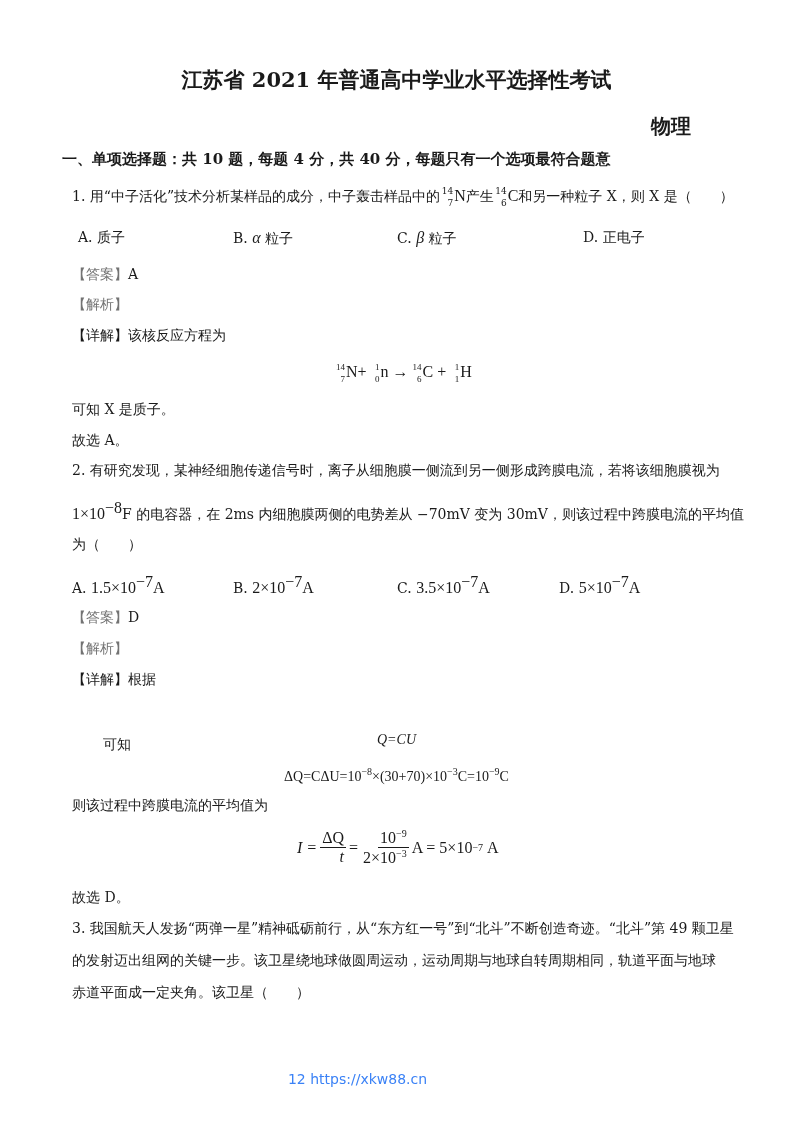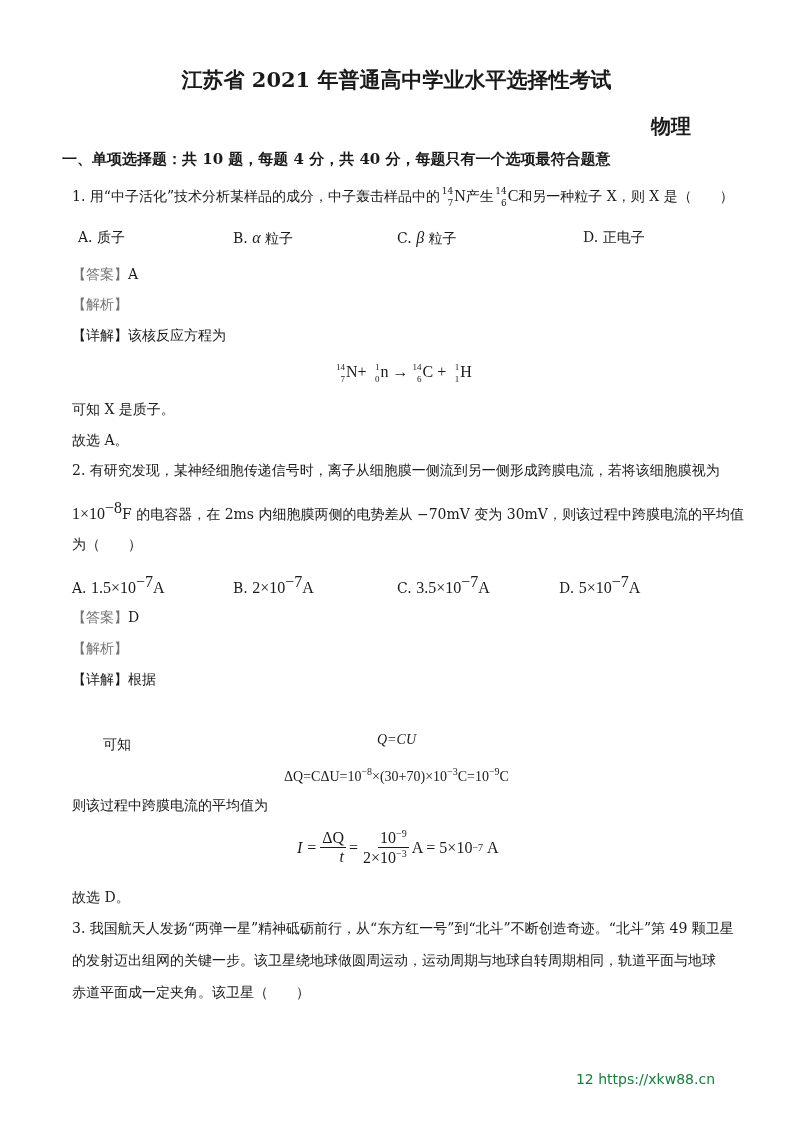--- a/index.html
+++ b/index.html
@@ -13,21 +13,21 @@
   .tag { color: #737373; }
   .math { font-family: "Liberation Serif", "DejaVu Serif", serif; font-size: 16px; }
   .it { font-style: italic; }
   .iso { display: inline-block; position: relative; vertical-align: middle; width: 14px; height: 22px; font-size: 9px; line-height: 10px; }
   .iso .sup { position: absolute; top: 0; right: 1px; }
   .iso .sub { position: absolute; bottom: 0; right: 1px; }
   sup { font-size: 10px; }
   .frac { display: inline-flex; flex-direction: column; align-items: flex-end; vertical-align: middle; margin: 0 3px; }
   .frac .num { border-bottom: 1px solid #1a1a1a; padding: 0 2px; }
   .frac .den { padding: 0 2px; }
-  .footer { font-family: "DejaVu Sans", "Liberation Sans", sans-serif; font-size: 14px; color: #15803d; left: 0; width: 715px; text-align: right; }
+  .footer { font-family: "DejaVu Sans", "Liberation Sans", sans-serif; font-size: 14px; color: #3b82f6; left: 0; width: 715px; text-align: center; }
   .opt { position: absolute; }
 </style>
 </head>
 <body>
 
 <div class="abs title" style="top:66px;">江苏省 2021 年普通高中学业水平选择性考试</div>
 <div class="abs subtitle" style="top:113px;">物理</div>
 <div class="abs section" style="top:150px;">一、单项选择题：共 10 题，每题 4 分，共 40 分，每题只有一个选项最符合题意</div>
 
 <div class="abs body" style="top:186px;">

